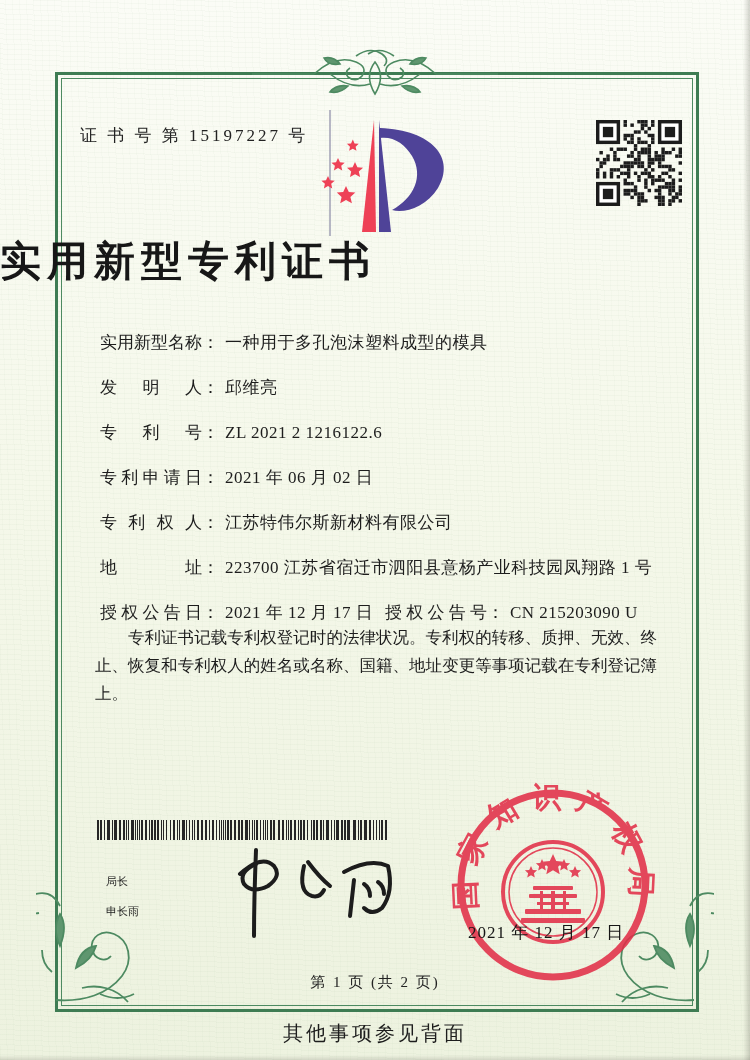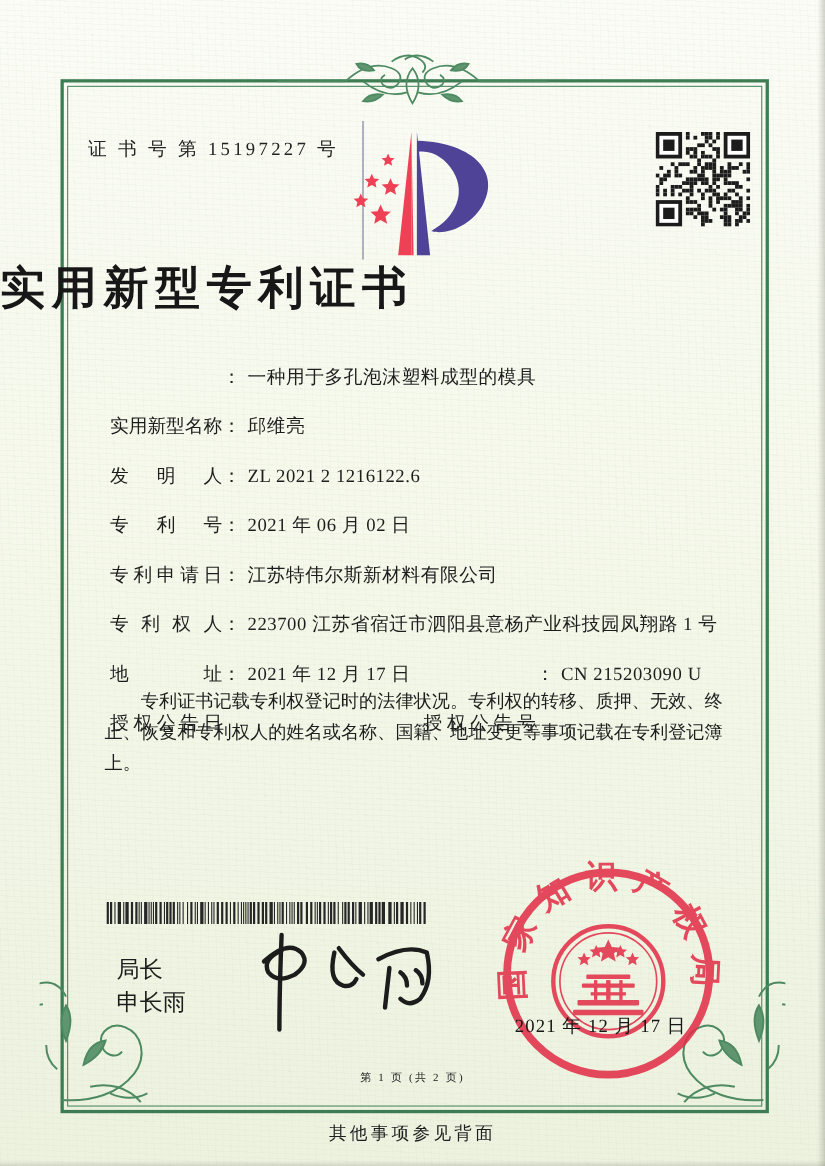--- a/index.html
+++ b/index.html
@@ -32,43 +32,43 @@
 
   .logo{position:absolute;left:300px;top:106px;}
   .qr{position:absolute;left:596px;top:120px;}
 
   .title{position:absolute;left:0;top:234px;width:100%;text-align:left;
     font-size:41px;font-weight:bold;color:#171717;letter-spacing:6px;}
 
   .field-row{position:absolute;left:100px;width:560px;height:22px;
     font-size:17px;color:#1d1d1d;white-space:nowrap;}
   .flabel-in{display:inline-block;width:102px;text-align:justify;
-    text-align-last:justify;vertical-align:top;margin-top:45px;}
+    text-align-last:justify;vertical-align:top;}
   .colon{margin-right:6px;}
   .fvalue{letter-spacing:.5px;}
   .pair2{position:absolute;left:285px;top:0;}
 
   .paragraphs{position:absolute;left:95px;top:624px;width:562px;
     font-size:16.5px;line-height:28px;color:#1d1d1d;text-align:justify;}
   .paragraphs p{margin:0;text-indent:2em;}
 
   .barcode{position:absolute;left:95px;top:818px;}
 
-  .director{position:absolute;left:106px;top:866px;font-size:21px;color:#1d1d1d;
+  .director{position:absolute;left:106px;top:866px;font-size:11px;color:#1d1d1d;
     line-height:30px;}
   .signature{position:absolute;left:212px;top:840px;}
 
   .seal{position:absolute;left:448px;top:780px;}
   .seal-date{position:absolute;left:468px;top:921px;font-size:17px;color:#161616;
     letter-spacing:1px;}
 
   .page-footer{position:absolute;left:0;top:973px;width:100%;text-align:center;
-    font-size:10px;color:#222;letter-spacing:2px;}
+    font-size:15px;color:#222;letter-spacing:2px;}
   .back-note{position:absolute;left:0;top:1020px;width:100%;text-align:center;
-    font-size:16px;color:#1d1d1d;letter-spacing:3px;}
+    font-size:20px;color:#1d1d1d;letter-spacing:3px;}
 </style>
 </head>
 <body>
 
 <div class="paper-texture"></div>
 
 <div class="frame">
   <div class="frame-inner"></div>
 </div>
 

